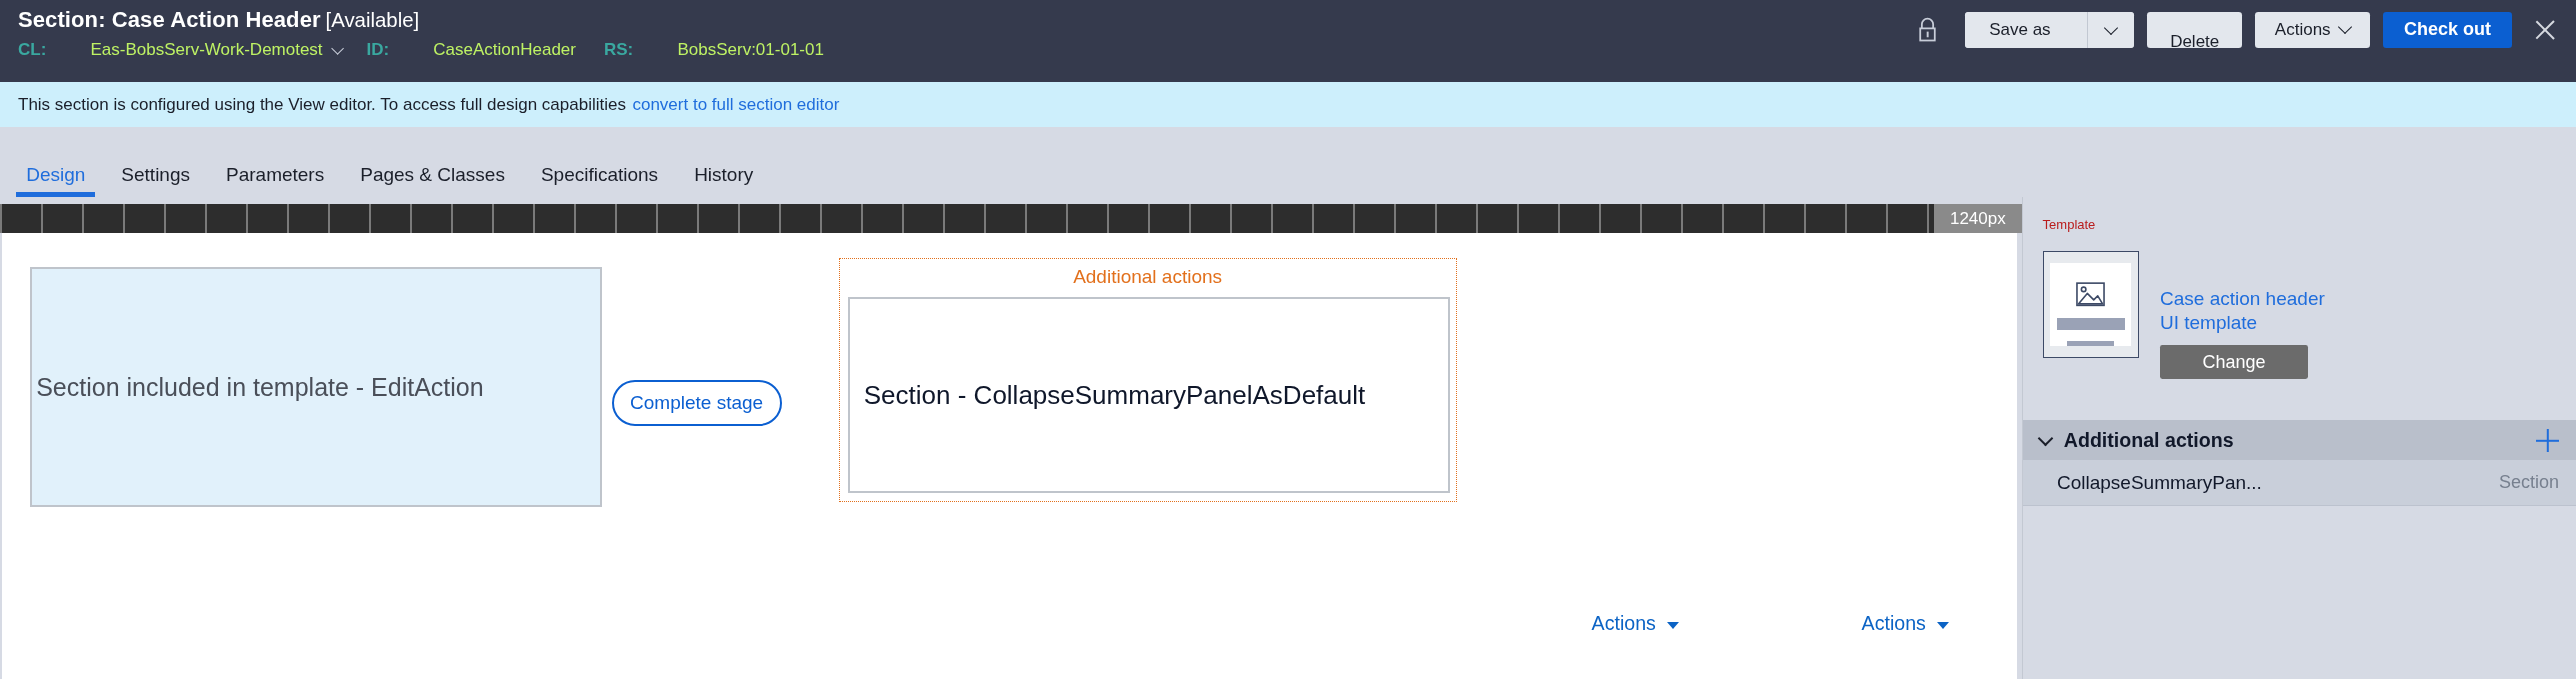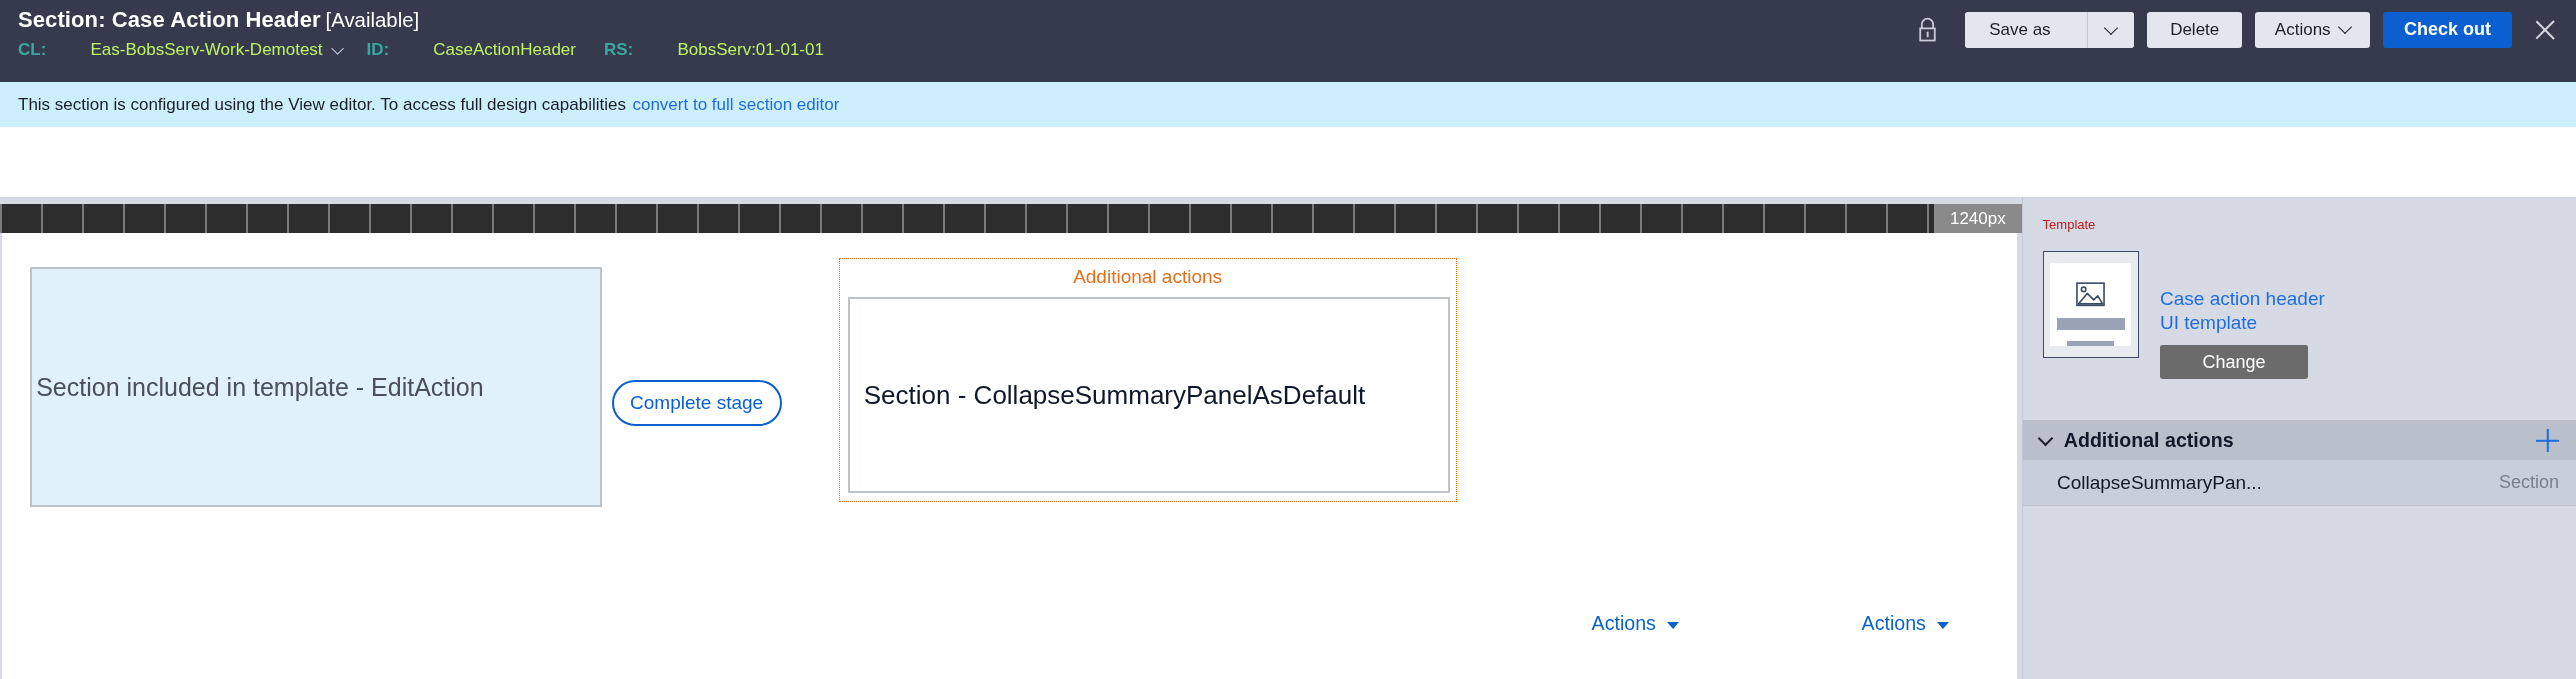--- a/index.html
+++ b/index.html
@@ -108,21 +108,21 @@
     background: #e3e7ed;
     height: 36px;
     gap: 12px;
   }
   .btn-grey {
     background: #e3e7ed;
     color: #1b1f2a;
     border: none;
     font-family: "Liberation Sans", sans-serif;
     font-size: 17px;
-    padding: 0 23px;
+    padding: 12px 23px;
     height: 36px;
     line-height: 36px;
     cursor: pointer;
     border-radius: 3.3px;
     white-space: nowrap;
   }
   .btn-grey.left-seg {
     border-radius: 3.3px 0 0 3.3px;
     padding: 0 24.5px;
   }
@@ -594,20 +594,30 @@
 
       <div class="close-x"></div>
     </div>
   </div>
 
   <div class="banner">
     <span class="banner-text">This section is configured using the View editor. To access full design capabilities</span>
     <span class="banner-link">convert to full section editor</span>
   </div>
 
+  <div class="tabstrip">
+    <div class="tabs">
+      <div class="tab active">Design</div>
+      <div class="tab">Settings</div>
+      <div class="tab">Parameters</div>
+      <div class="tab">Pages &amp; Classes</div>
+      <div class="tab">Specifications</div>
+      <div class="tab">History</div>
+    </div>
+  </div>
 
   <div class="canvas-wrap">
 
     <div class="ruler">
       <div class="ruler-ticks"></div>
       <div class="ruler-badge">1240px</div>
     </div>
 
     <div class="canvas">
 

